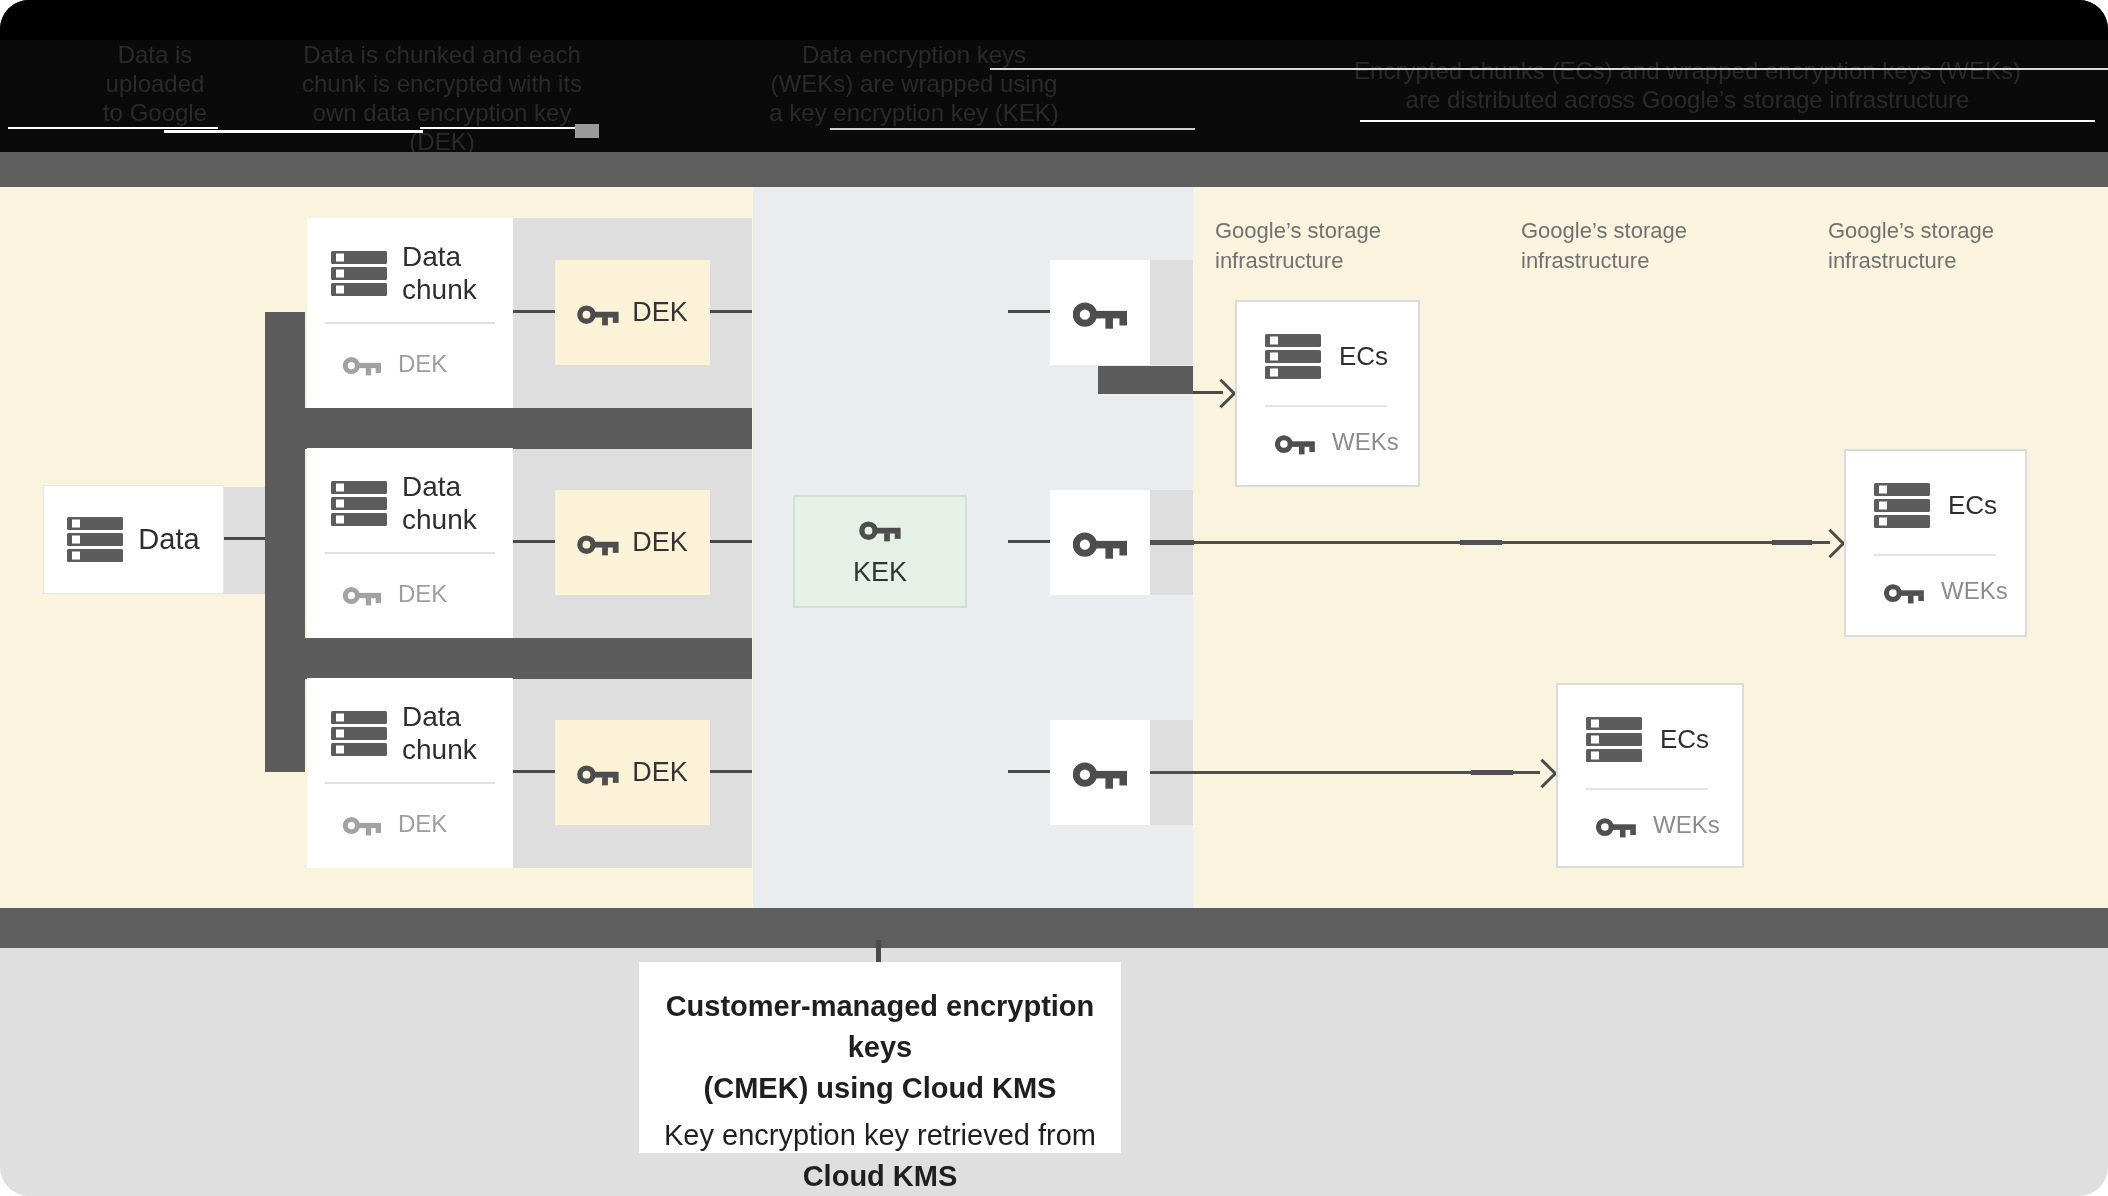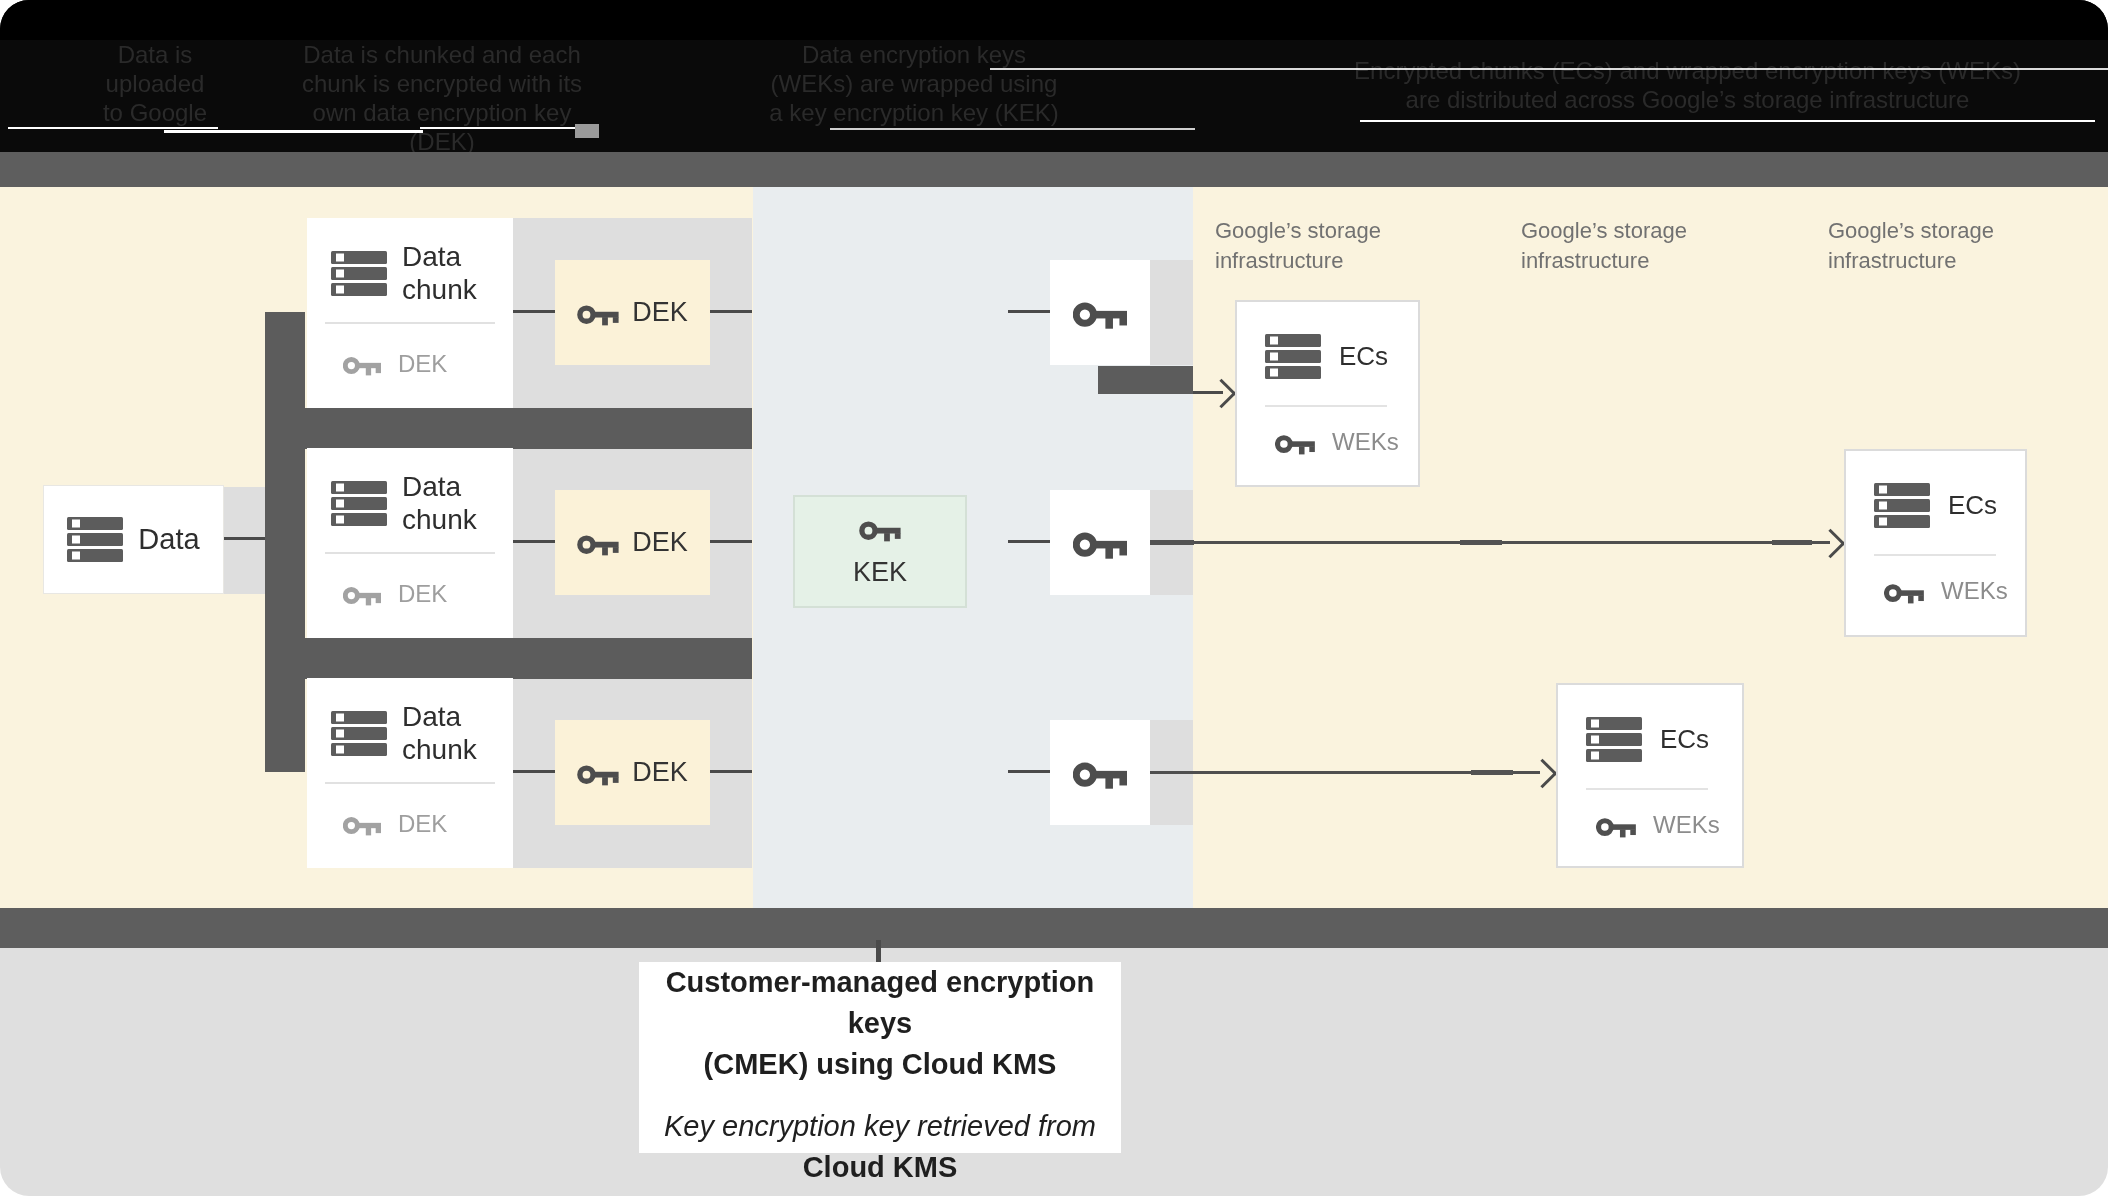--- a/index.html
+++ b/index.html
@@ -50,23 +50,23 @@
   .ecs-div{position:absolute;left:28px;top:103px;width:122px;height:2px;background:#e3e3e3;}
   .ecs-bottom{position:absolute;left:38px;top:126px;display:flex;gap:17px;align-items:center;color:#4f4f4f;}
   .ecs-bottom .klbl{font-size:24px;color:#8c8c8c;}
 
   .storage-label{width:250px;color:#717171;font-size:22px;line-height:30px;}
 
   
   .footer{left:0;top:948px;width:2108px;height:248px;background:#dfdfdf;}
   .notch{left:876px;top:940px;width:5px;height:24px;background:#4a4a4a;}
   .caption-card{left:639px;top:962px;width:482px;height:191px;background:#fff;text-align:center;
-                color:#1f1f1f;font-size:29px;line-height:41px;box-sizing:border-box;}
+                color:#1f1f1f;font-size:29px;line-height:41px;box-sizing:border-box;padding-top:24px;}
   .caption-card .b{font-weight:bold;}
-  .caption-card .p2{margin-top:21px;font-style:italic;}
+  .caption-card .p2{margin-top:6px;}
 
   .icon{display:block;}
 </style>
 </head>
 <body>
 
 <svg width="0" height="0" style="position:absolute">
   <defs>
     <g id="db-icon">
       <g fill="currentColor">

